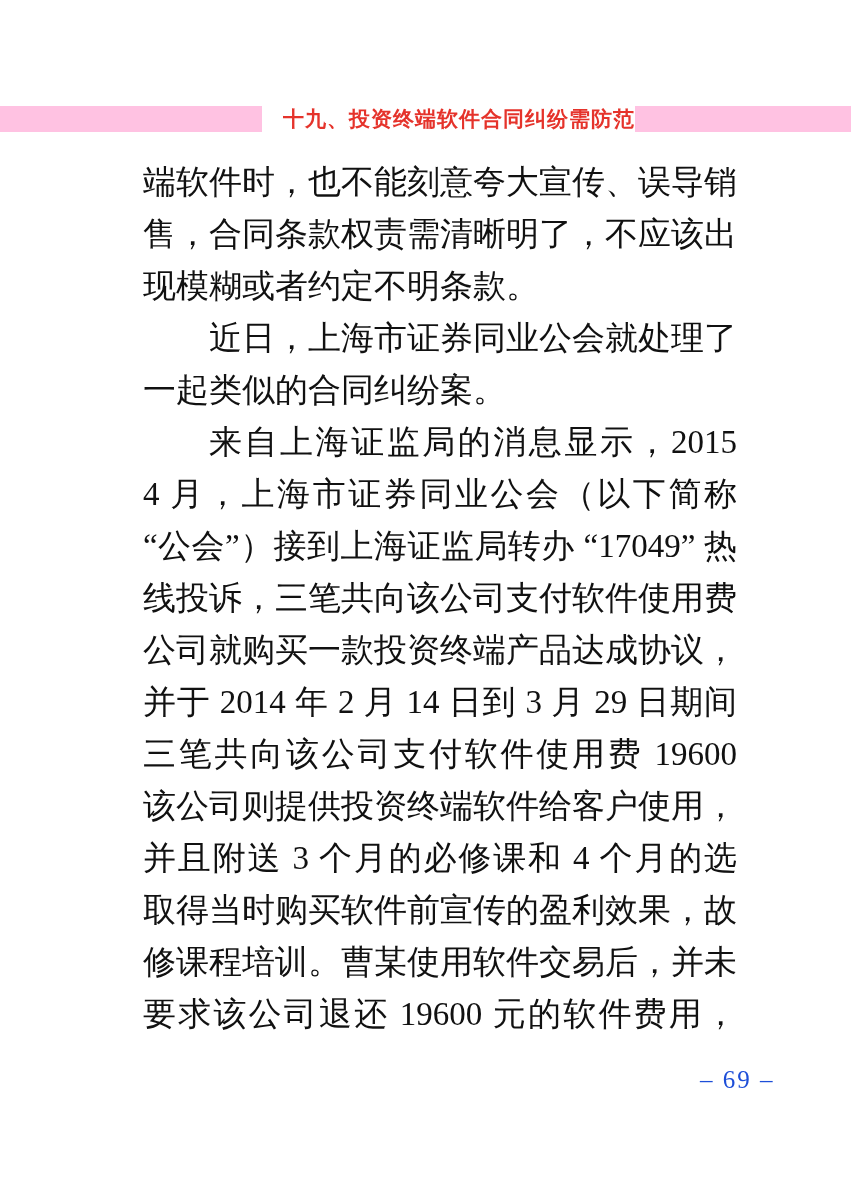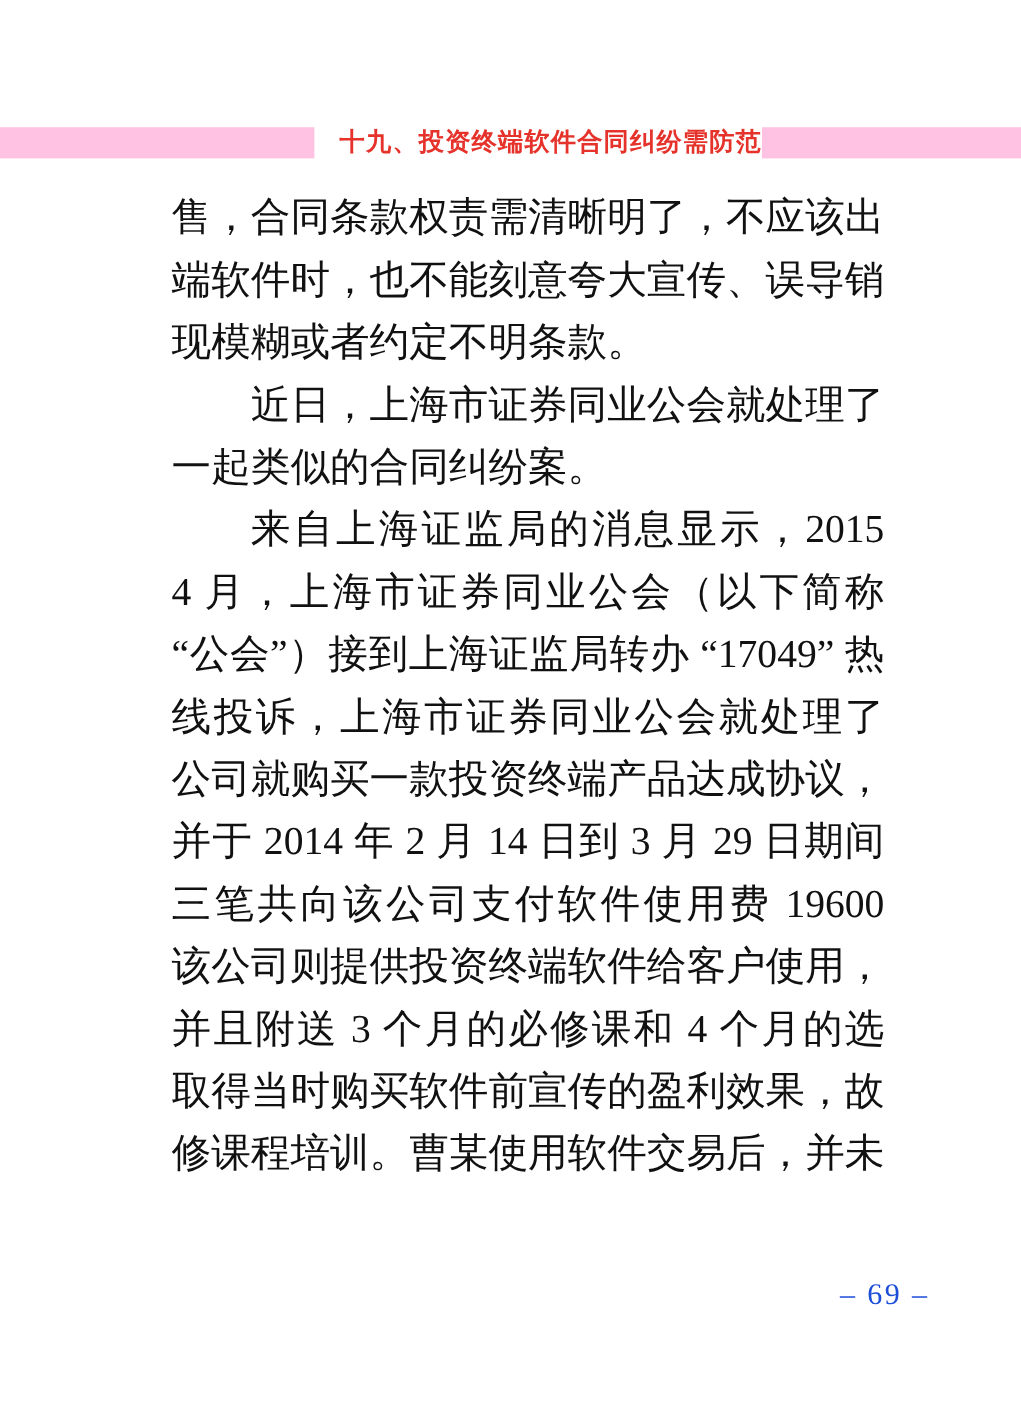--- a/index.html
+++ b/index.html
@@ -85,33 +85,34 @@
 
 <div class="page">
 
   <div class="header">
     <div class="band band-left"></div>
     <div class="chapter-title">十九、投资终端软件合同纠纷需防范</div>
     <div class="band band-right"></div>
   </div>
 
   <div class="body-text">
+    <div class="text-line">端软件时，也不能刻意夸大宣传、误导销</div>
     <div class="text-line">售，合同条款权责需清晰明了，不应该出</div>
-    <div class="text-line">端软件时，也不能刻意夸大宣传、误导销</div>
     <div class="text-line para-end">现模糊或者约定不明条款。</div>
     <div class="text-line indent">近日，上海市证券同业公会就处理了</div>
     <div class="text-line para-end">一起类似的合同纠纷案。</div>
     <div class="text-line indent">来自上海证监局的消息显示，2015 年</div>
     <div class="text-line">4 月，上海市证券同业公会（以下简称</div>
     <div class="text-line">“公会”）接到上海证监局转办 “17049” 热</div>
-    <div class="text-line">线投诉，上海市证券同业公会就处理了</div>
+    <div class="text-line">线投诉，三笔共向该公司支付软件使用费</div>
     <div class="text-line">公司就购买一款投资终端产品达成协议，</div>
     <div class="text-line">并于 2014 年 2 月 14 日到 3 月 29 日期间分</div>
     <div class="text-line">三笔共向该公司支付软件使用费 19600 元，</div>
     <div class="text-line">该公司则提供投资终端软件给客户使用，</div>
     <div class="text-line">并且附送 3 个月的必修课和 4 个月的选</div>
     <div class="text-line">取得当时购买软件前宣传的盈利效果，故</div>
     <div class="text-line">修课程培训。曹某使用软件交易后，并未</div>
+    <div class="text-line">要求该公司退还 19600 元的软件费用，</div>
   </div>
 
   <div class="page-number">– 69 –</div>
 
 </div>
 
 </body></html>

